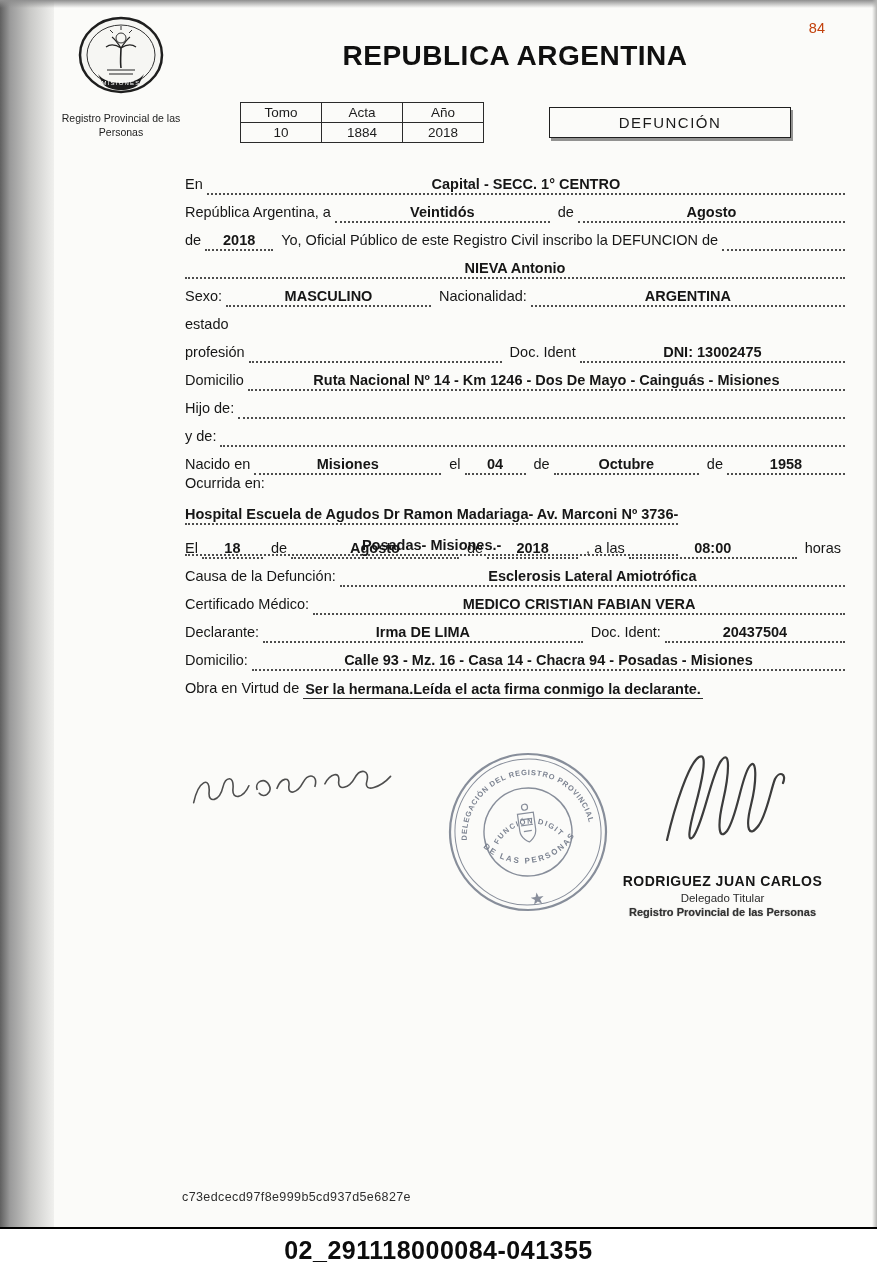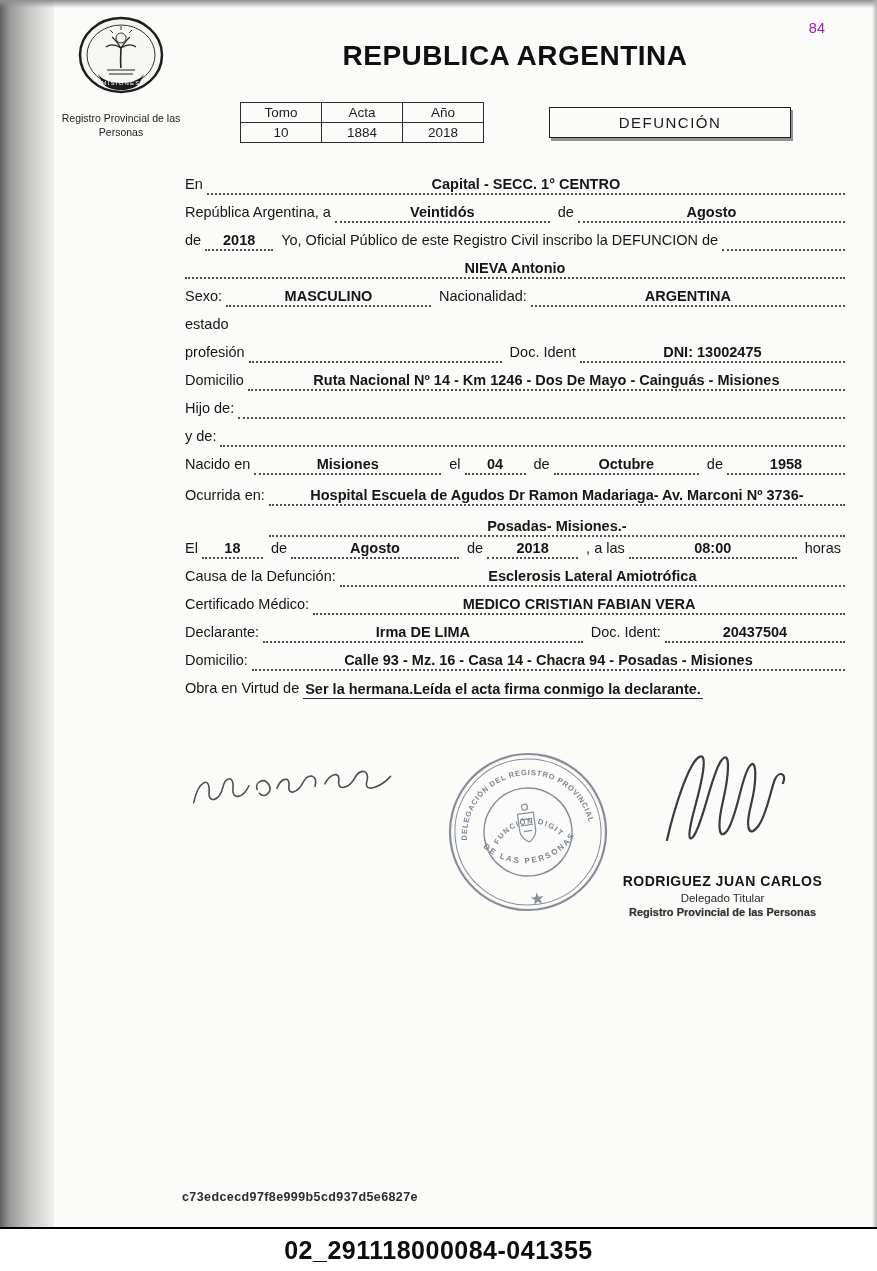--- a/index.html
+++ b/index.html
@@ -10,21 +10,21 @@
     color:#1a1a1a;
   }
   
   .edge-left{position:absolute;left:0;top:0;width:54px;height:1227px;
     background:linear-gradient(90deg,#606060 0,#9a9a9a 10px,#c9c9c7 30px,#f0f0ee 54px);}
   .edge-top{position:absolute;left:0;top:0;width:877px;height:8px;
     background:linear-gradient(180deg,#8f8f8f 0,rgba(200,200,200,0) 100%);}
   .edge-right{position:absolute;right:0;top:0;width:5px;height:1227px;
     background:linear-gradient(270deg,#b5b5b3 0,rgba(220,220,220,0) 100%);}
 
-  .page-number{position:absolute;right:52px;top:20px;font-size:14.5px;color:#a21caf;}
+  .page-number{position:absolute;right:52px;top:20px;font-size:14.5px;color:#c2410c;}
 
   .logo-block{position:absolute;left:60px;top:14px;width:122px;text-align:center;}
   .logo-caption{margin-top:6px;font-size:10.5px;line-height:1.3;color:#222;}
 
   .doc-title{position:absolute;left:185px;top:40px;width:660px;text-align:center;
     font-size:28px;font-weight:700;letter-spacing:0.5px;color:#101010;}
 
   table.rec{position:absolute;left:240px;top:102px;border-collapse:collapse;}
   table.rec th,table.rec td{border:1.5px solid #2b2b2b;width:72px;height:19px;
     font-size:13.5px;font-weight:400;text-align:center;padding:0 4px;color:#1c1c1c;}
@@ -33,39 +33,39 @@
     border:1.5px solid #1f1f1f;box-shadow:2px 3px 0 rgba(60,60,60,.55);
     display:flex;align-items:center;justify-content:center;
     font-size:15px;letter-spacing:1.5px;color:#1b1b1b;}
 
   .form{position:absolute;left:185px;top:167px;width:660px;font-size:14.5px;color:#161616;}
   .row{display:flex;align-items:flex-end;height:28px;}
   .lbl{white-space:nowrap;padding:0 4px 3px 0;}
   .row .lbl:not(:first-child){padding-left:8px;}
   .fill{flex:1;border-bottom:2px dotted #4d4d4d;text-align:center;font-weight:700;
     padding:0 3px 1px;min-width:24px;}
-  .row-double{height:56px;align-items:flex-start;}
+  .row-double{height:56px;align-items:flex-start;flex-direction:column;}
   .row-double .lbl{height:28px;display:flex;align-items:flex-end;}
   .multi{flex:1;display:flex;flex-direction:column;}
   .multi .line{flex:0 0 28px;border-bottom:2px dotted #4d4d4d;font-weight:700;
     display:flex;align-items:flex-end;justify-content:center;padding-bottom:1px;}
   .solid-underline{font-weight:700;border-bottom:1.6px solid #2c2c2c;padding:0 2px 1px;}
 
   .signatures{position:absolute;left:185px;top:745px;width:660px;height:200px;}
   .sig-left{position:absolute;left:0;top:12px;}
   .stamp{position:absolute;left:258px;top:2px;transform:rotate(-8deg);}
   .sig-right{position:absolute;left:452px;top:0;}
   .official{position:absolute;left:415px;top:128px;width:245px;text-align:center;}
   .official-name{font-size:14px;font-weight:700;letter-spacing:0.5px;color:#151515;}
   .official-title{font-size:11.5px;margin-top:3px;color:#2a2a2a;}
   .official-org{font-size:11px;font-weight:700;margin-top:2px;color:#333;
     text-shadow:0 0 1px rgba(60,60,60,.6);}
 
   .hash-line{position:absolute;left:182px;top:1190px;font-size:12.5px;
-    letter-spacing:0.4px;color:#2d2d2d;font-weight:bold;}
+    letter-spacing:0.4px;color:#2d2d2d;}
 
   .id-band{position:absolute;left:0;bottom:0;width:877px;height:42px;background:#fff;
     border-top:2px solid #000;display:flex;align-items:center;justify-content:center;}
   .id-text{font-size:25px;font-weight:700;letter-spacing:0.5px;color:#0c0c0c;}
 </style>
 </head>
 <body>
 
 <div class="edge-left"></div>
 <div class="edge-top"></div>

